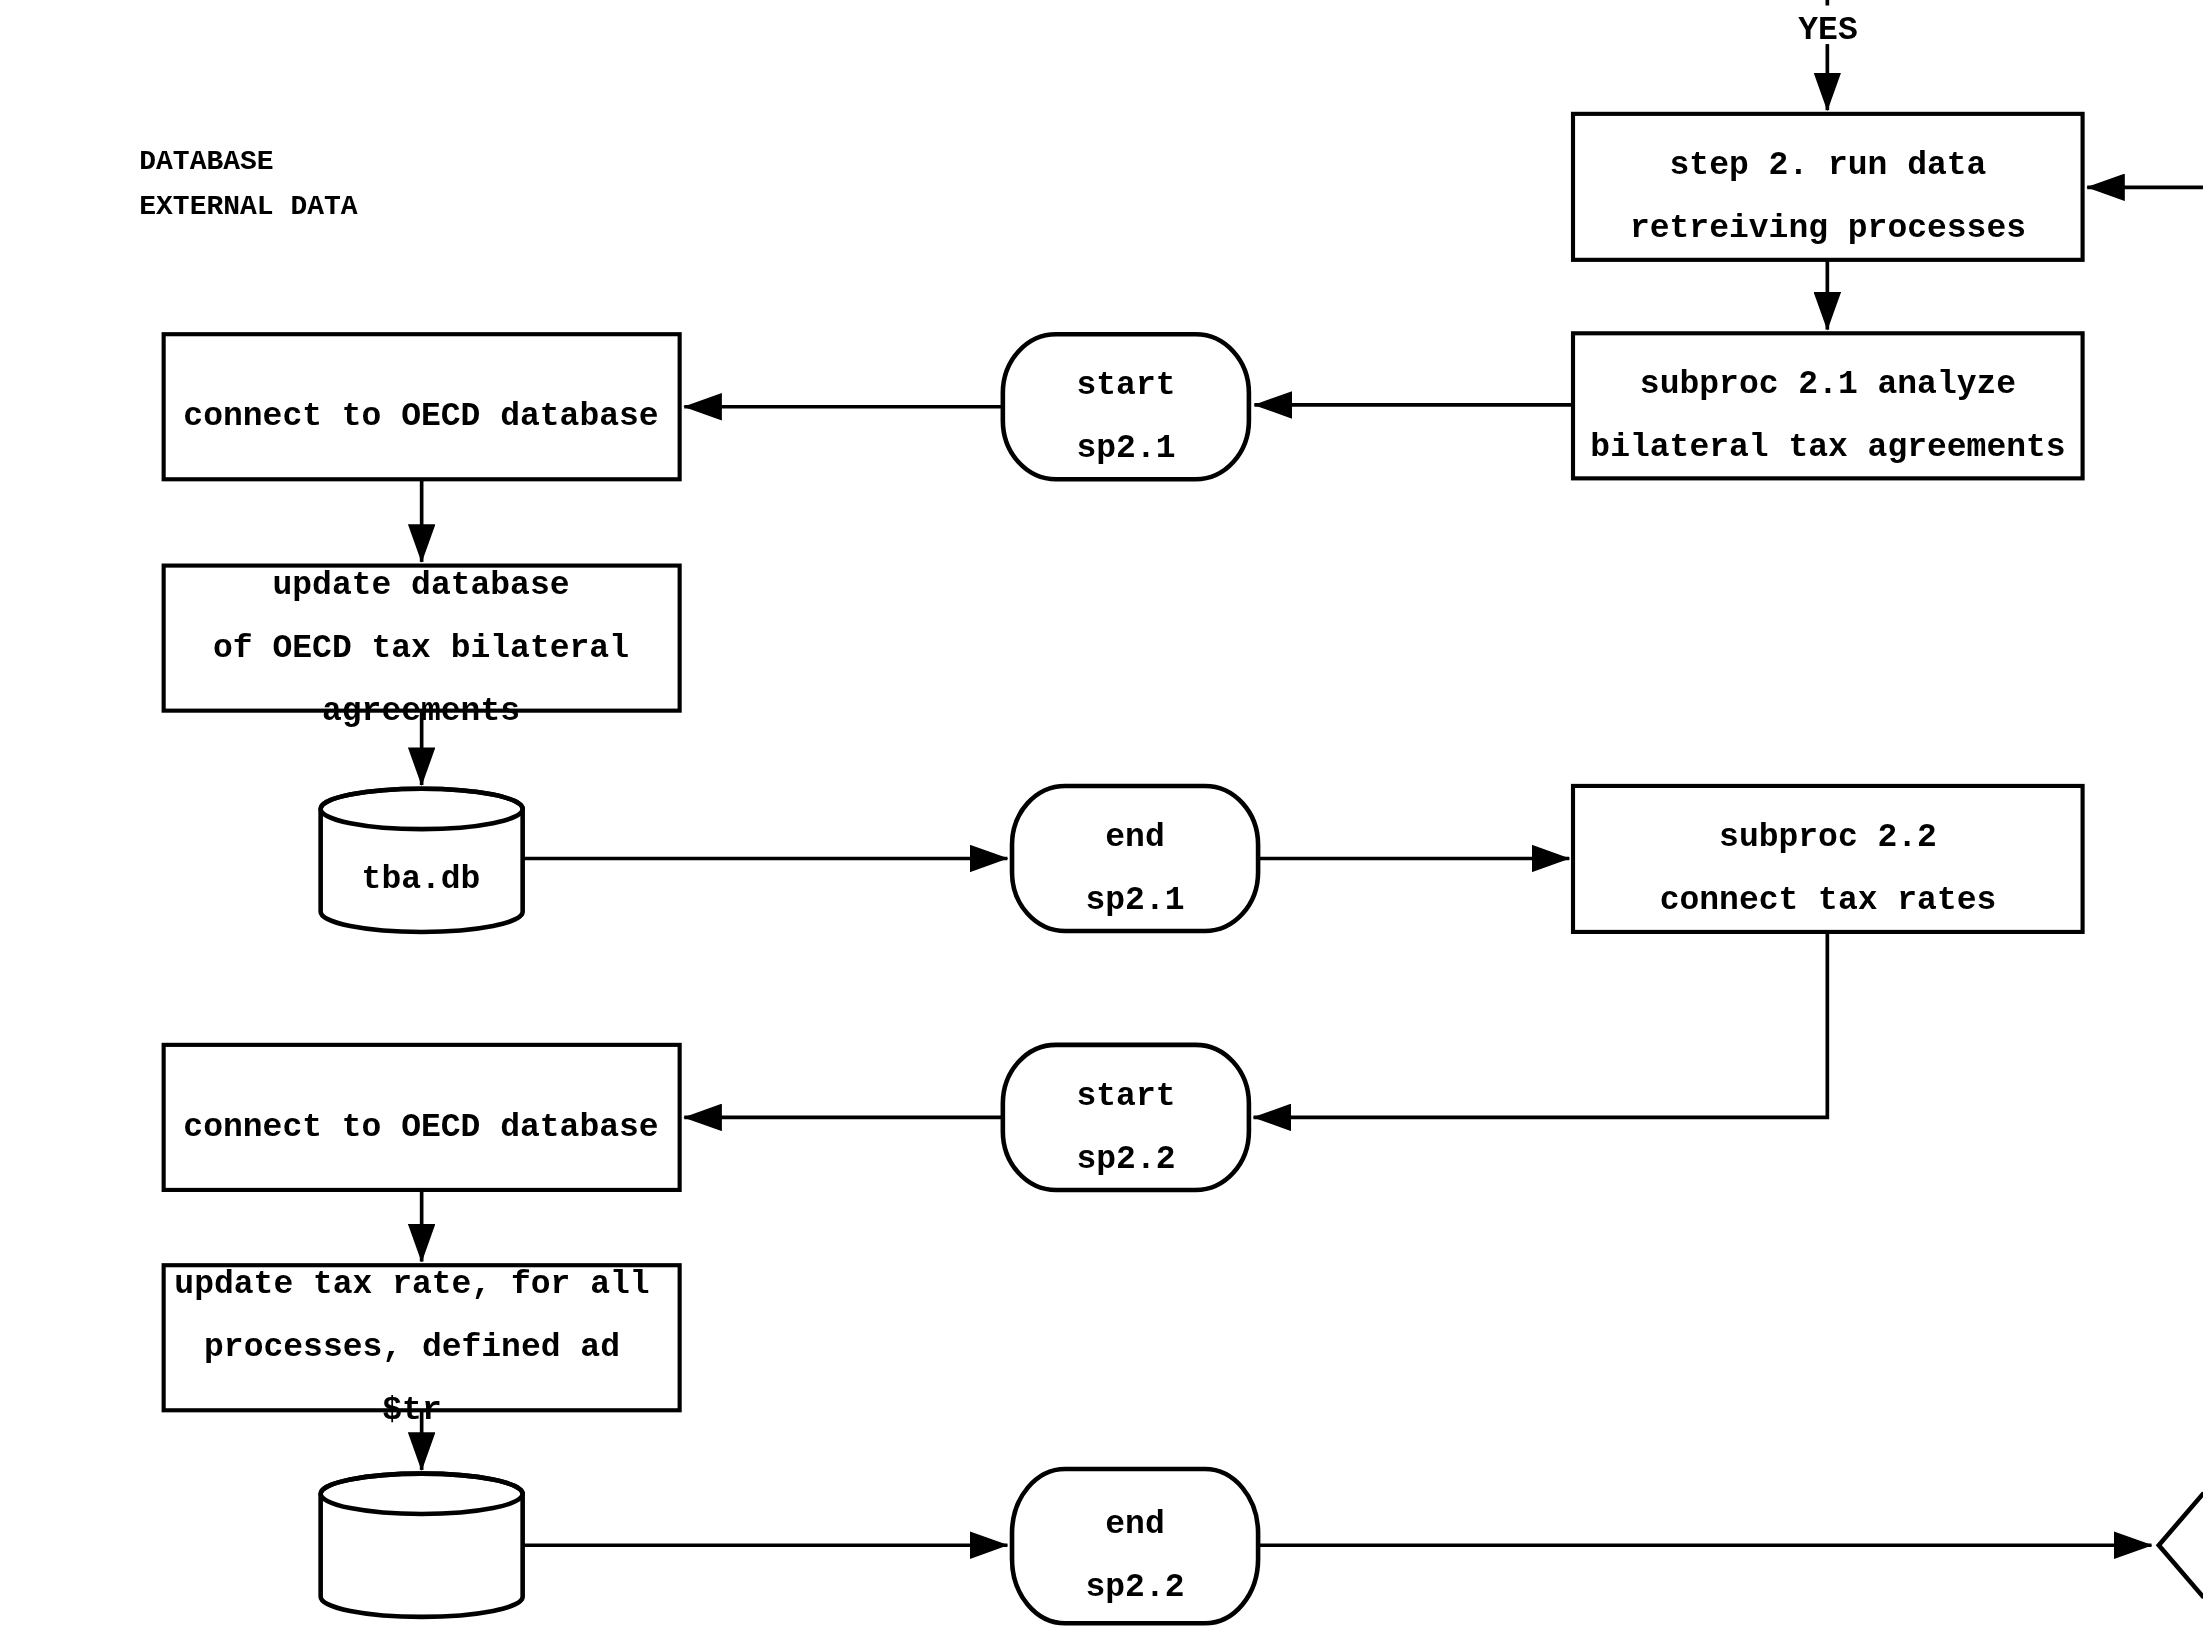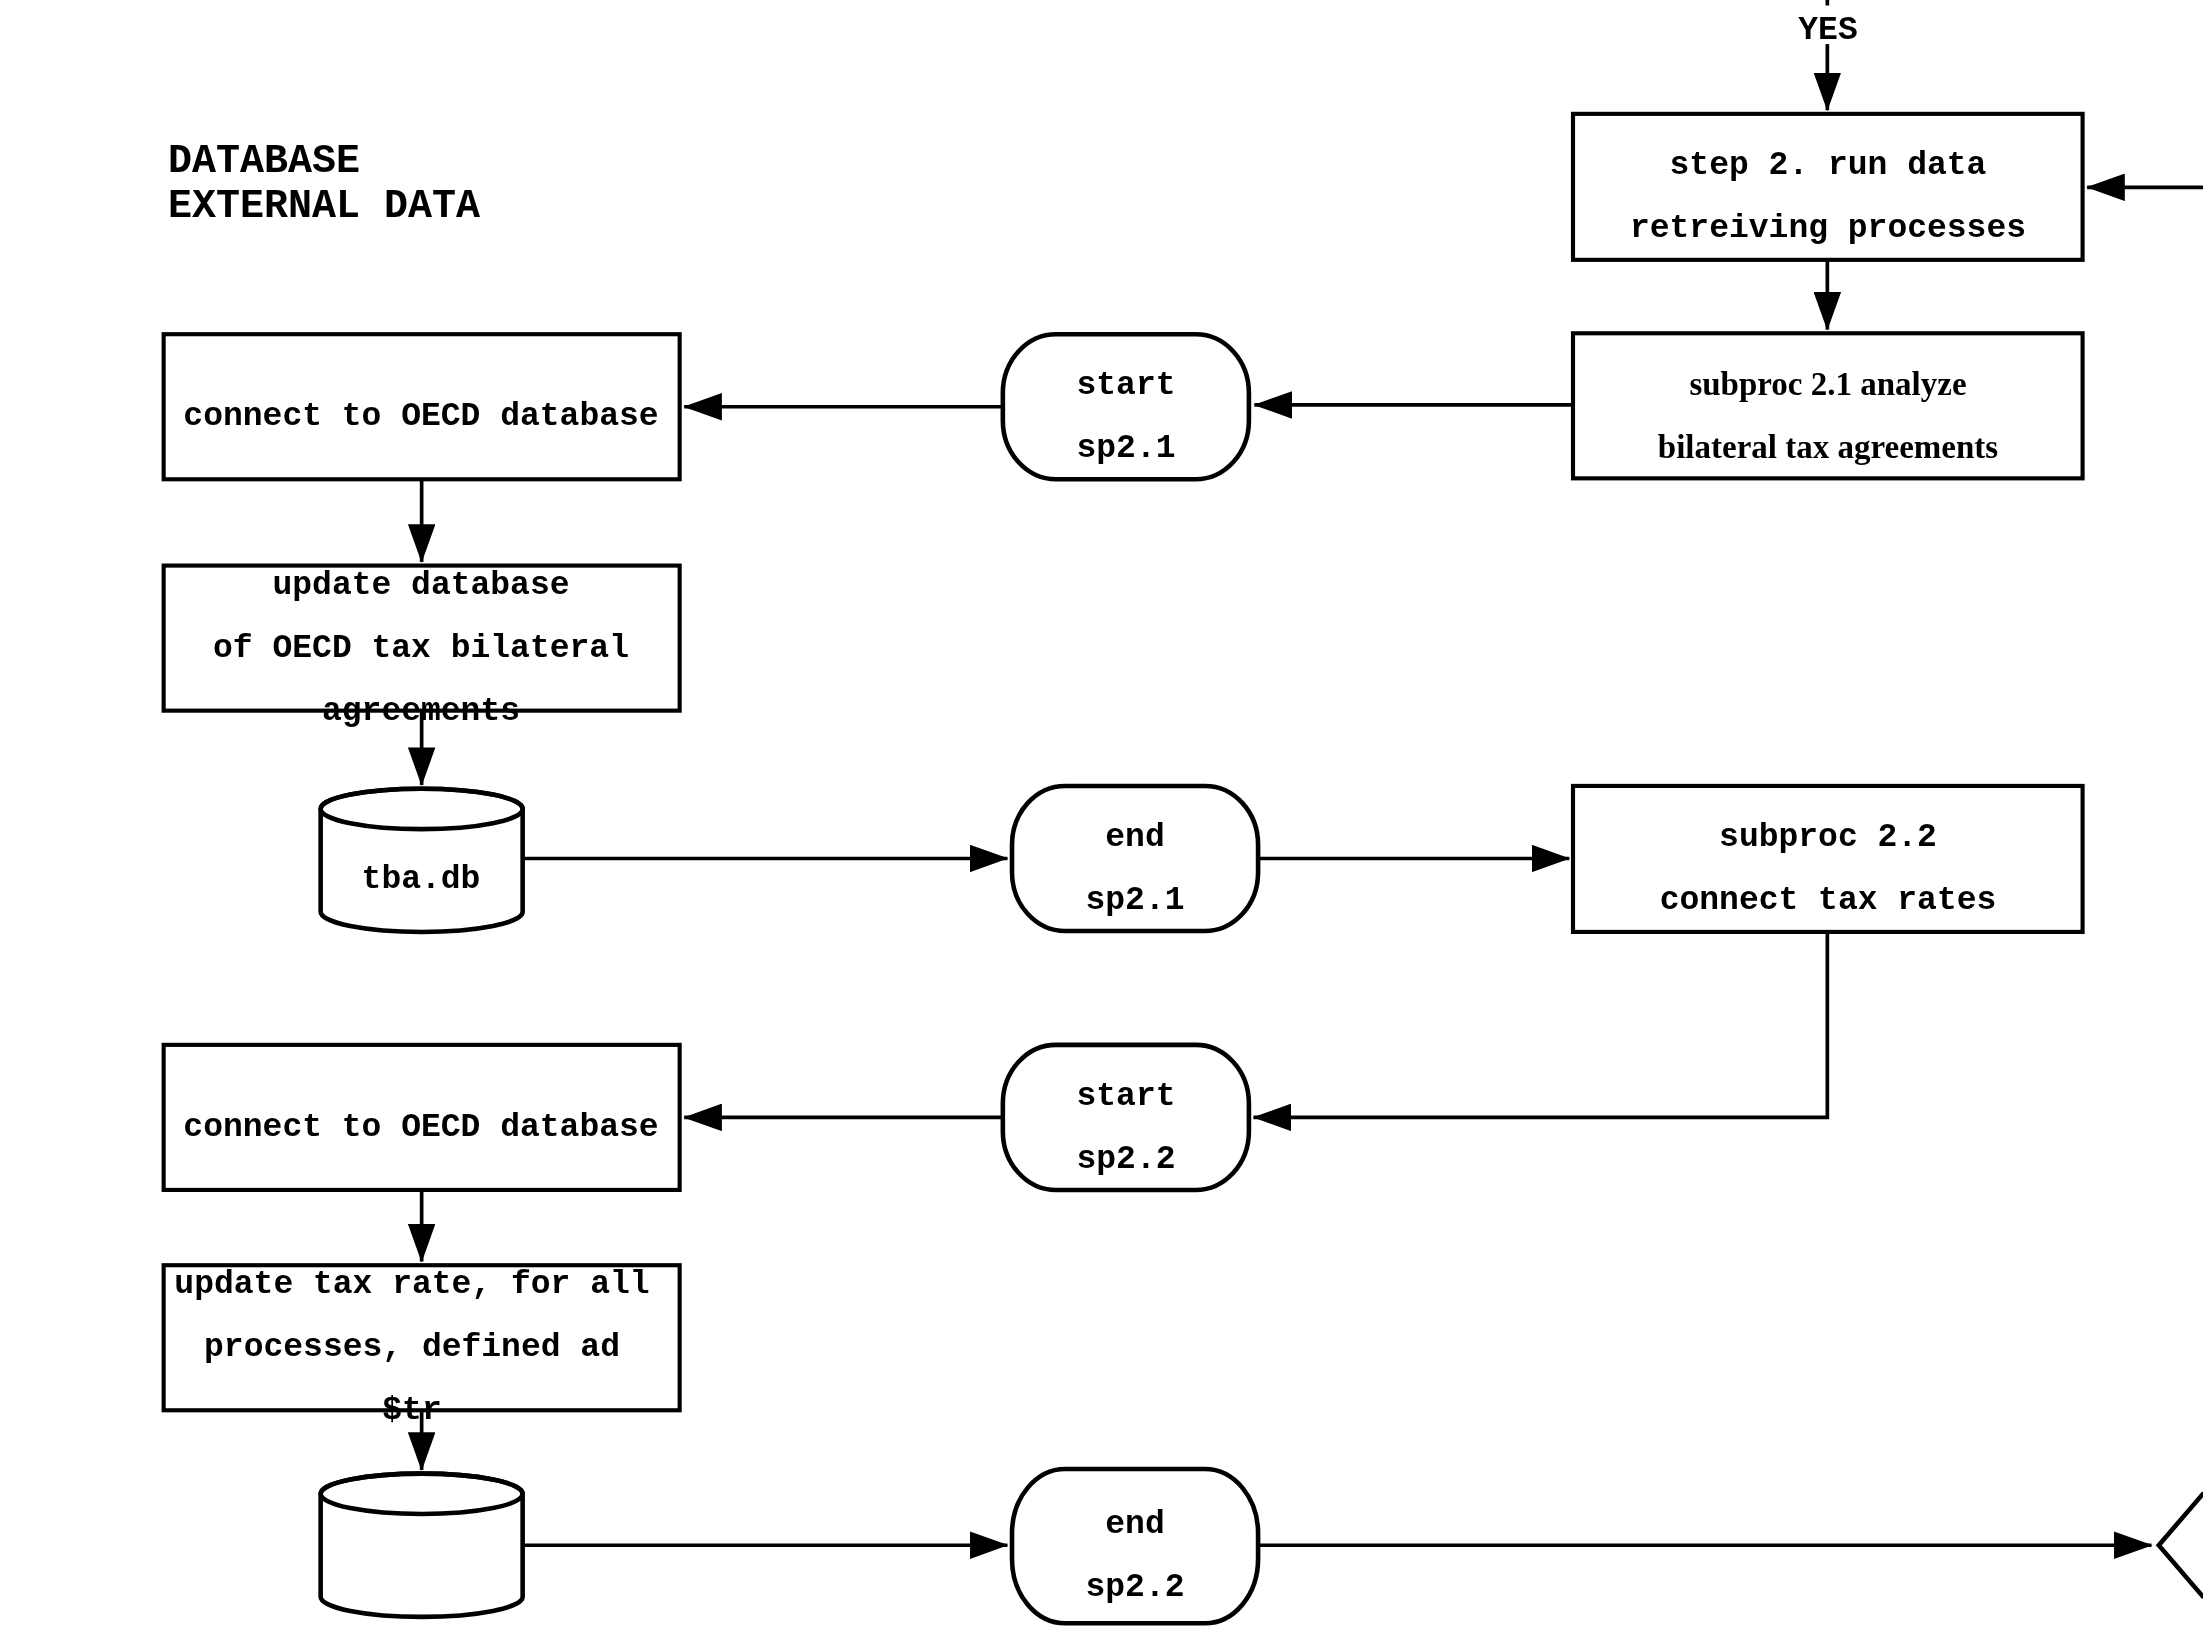--- a/index.html
+++ b/index.html
@@ -18,21 +18,21 @@
     display:flex;flex-direction:column;
     align-items:center;justify-content:center;
     text-align:center;
     font-size:33px;line-height:43px;
     white-space:pre;
     pointer-events:none;
   }
   .lbl span{display:block;margin-top:20px;}
   .corner{
     position:absolute;left:72px;top:94px;
-    font-size:40px;line-height:45px;
+    font-size:28px;line-height:45px;
     text-align:left;white-space:pre;
   }
 </style>
 </head>
 <body>
 
 <div id="canvas">
 
   <svg id="wires" width="2204" height="1649" viewBox="0 0 2400 1796">
     <defs>
@@ -94,21 +94,21 @@
 
   <div class="lbl" style="left:1736px;top:0px;width:184px;height:40px;">
     <span>YES</span>
   </div>
 
   <div class="lbl" style="left:1573px;top:114px;width:510px;height:146px;">
     <span>step 2. run data</span>
     <span>retreiving processes</span>
   </div>
 
-  <div class="lbl" style="left:1573px;top:333px;width:510px;height:145px;font-family:Liberation Serif, serif;">
+  <div class="lbl" style="left:1573px;top:333px;width:510px;height:145px;">
     <span>subproc 2.1 analyze</span>
     <span>bilateral tax agreements</span>
   </div>
 
   <div class="lbl" style="left:1003px;top:334px;width:246px;height:145px;">
     <span>start</span>
     <span>sp2.1</span>
   </div>
 
   <div class="lbl" style="left:163px;top:334px;width:516px;height:145px;">

